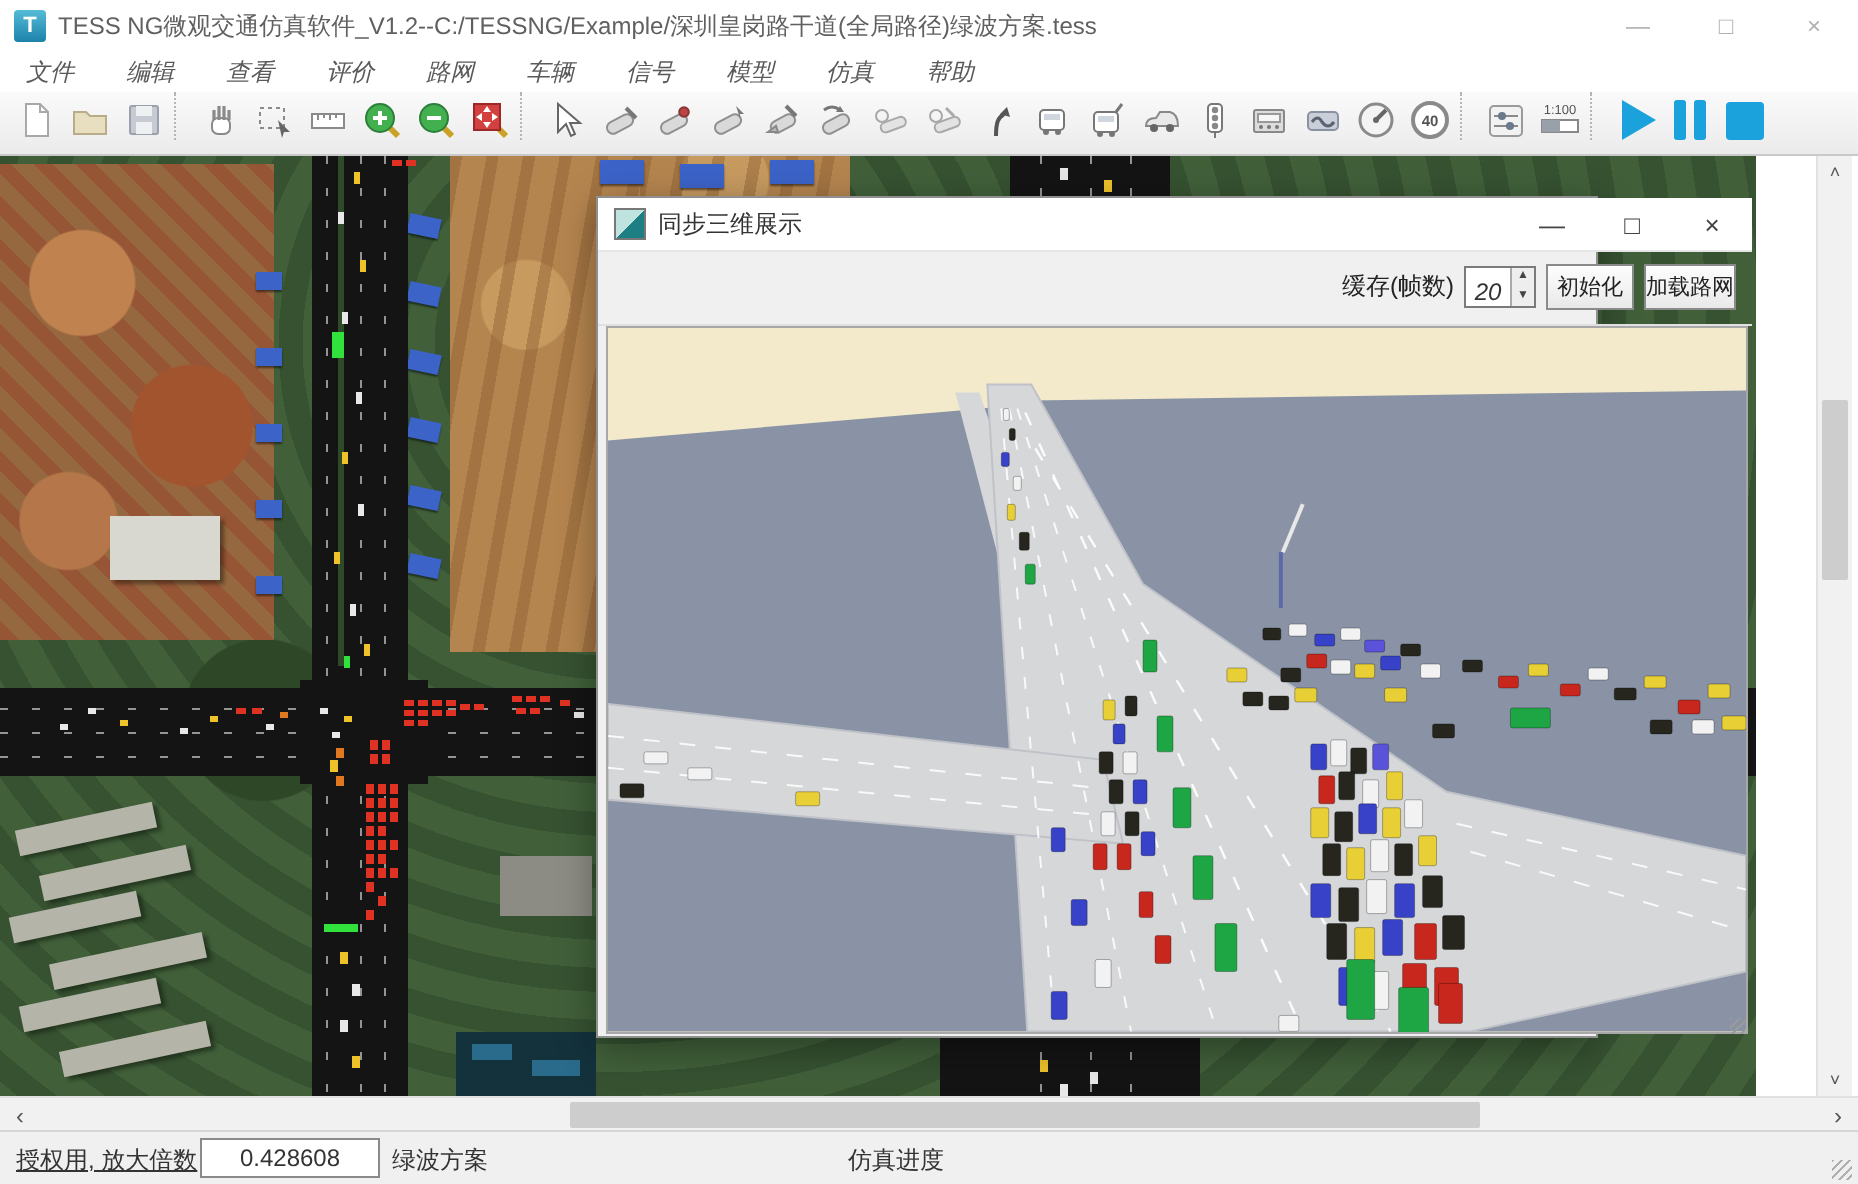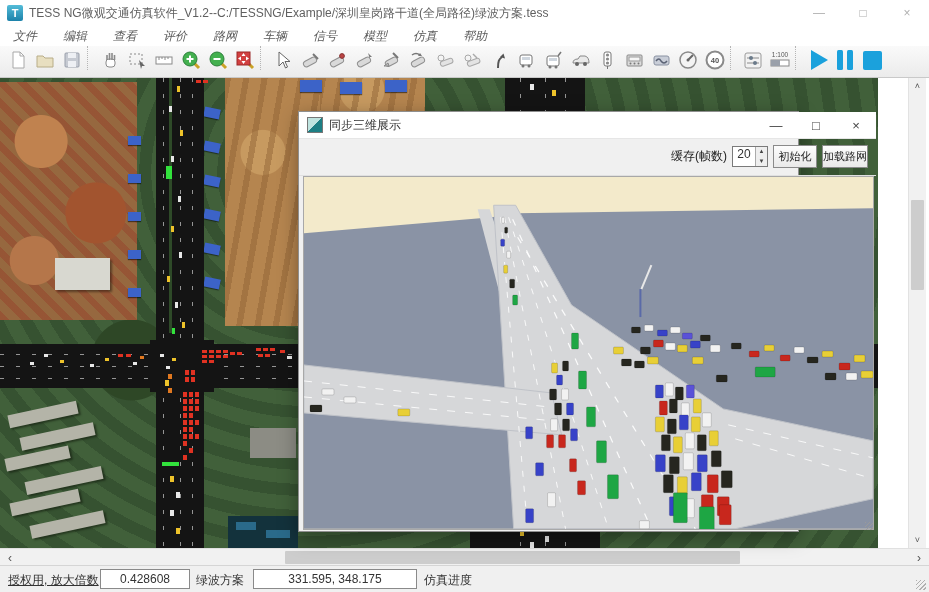--- a/index.html
+++ b/index.html
@@ -55,29 +55,29 @@
   #hsb{left:0;top:548px;width:929px;height:17px;border-top:1px solid #e0e0e0;}
   .sb-arrow{color:#555;font-size:9px;display:flex;align-items:center;justify-content:center;}
   .sb-thumb{background:#cdcdcd;border-radius:1px;}
   
   #statusbar{left:0;top:565px;width:929px;height:27px;background:#f0f0f0;border-top:1px solid #d5d5d5;}
   .sb-label{top:6px;color:#333;font-size:12px;white-space:nowrap;}
   .sb-field{top:3px;height:18px;background:#fff;border:1px solid #8a8a8a;font-size:12px;
             display:flex;align-items:center;justify-content:center;white-space:nowrap;overflow:hidden;}
   
   #dialog{left:298px;top:98px;width:501px;height:421px;background:#f0f0f0;border:1px solid #8f8f8f;
-          box-sizing:border-box;box-shadow:0 5px 18px rgba(0,0,0,.35);margin-top:13px;}
+          box-sizing:border-box;box-shadow:0 5px 18px rgba(0,0,0,.35);}
   #dlg-title{left:0;top:0;width:577px;height:26px;background:#fff;display:flex;align-items:center;border-bottom:1px solid #e6e6e6;}
   #dlg-icon{width:14px;height:14px;margin:0 6px 0 8px;background:linear-gradient(135deg,#bfe4e0 50%,#1d7f84 50%);border:1px solid #777;}
   #dlg-name{font-size:12px;color:#333;}
   .dlg-btn{width:40px;height:26px;display:flex;align-items:center;justify-content:center;color:#444;font-size:13px;}
   #dlg-toolbar{left:0;top:26px;width:577px;height:38px;display:flex;align-items:center;justify-content:flex-end;
                padding-right:8px;box-sizing:border-box;border-bottom:1px solid #e0e0e0;}
   #cache-label{font-size:12px;color:#222;margin-right:5px;}
-  #spin{width:34px;height:19px;background:#fff;border:1px solid #7a7a7a;display:flex;align-items:flex-start;}
+  #spin{width:34px;height:19px;background:#fff;border:1px solid #7a7a7a;display:flex;align-items:flex-end;font-style:italic;}
   #spin-val{flex:1;text-align:center;font-size:12px;}
   #spin-arrows{width:11px;height:100%;display:flex;flex-direction:column;border-left:1px solid #aaa;}
   .spin-a{flex:1;font-size:6px;line-height:8px;text-align:center;color:#444;background:#eee;}
   .dlg-tool-btn{height:21px;margin-left:5px;border:1px solid #8a8a8a;background:linear-gradient(#fdfdfd,#e9e9e9);
                 font-size:11px;color:#222;display:flex;align-items:center;justify-content:center;
                 overflow:hidden;white-space:nowrap;}
   #viewport{left:4px;top:64px;width:569px;height:352px;border:1px solid #a8a8a8;background:var(--sky,#f3eacb);overflow:hidden;}
   #grip{left:566px;top:410px;width:8px;height:8px;
         background:repeating-linear-gradient(135deg,#9a9a9a 0 1px,transparent 1px 3px);}
   
@@ -471,21 +471,20 @@
 <div class="abs sb" id="hsb">
   <div class="abs sb-arrow" style="left:2px;top:0;width:16px;height:17px;font-size:12px;">‹</div>
   <div class="abs sb-thumb" style="left:285px;top:2px;width:455px;height:13px;"></div>
   <div class="abs sb-arrow" style="left:911px;top:0;width:16px;height:17px;font-size:12px;">›</div>
 </div>
 
 <div class="abs" id="statusbar">
   <span class="abs sb-label" style="left:8px;text-decoration:underline;">授权用, 放大倍数</span>
   <div class="abs sb-field" style="left:100px;width:88px;">0.428608</div>
   <span class="abs sb-label" style="left:196px;">绿波方案</span>
-  <div class="abs sb-field" style="left:253px;width:162px;">331.595, 348.175</div>
   <span class="abs sb-label" style="left:424px;">仿真进度</span>
 </div>
 <div class="abs" id="wgrip"></div>
 
 <div class="abs" id="dialog">
   <div class="abs" id="dlg-title">
     <div id="dlg-icon"></div>
     <span id="dlg-name">同步三维展示</span>
     <div style="margin-left:auto;display:flex;">
       <div class="dlg-btn">—</div>

